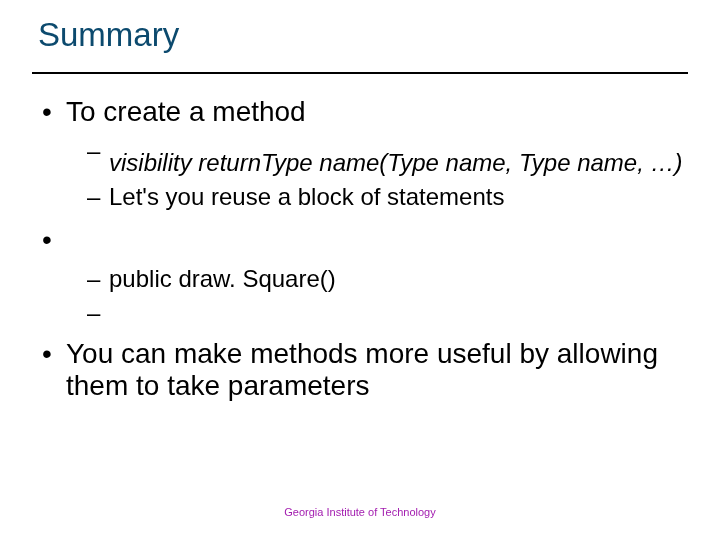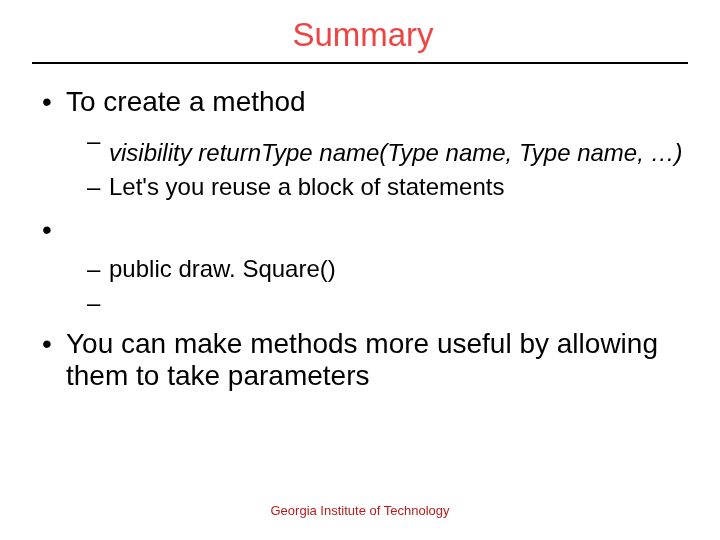--- a/index.html
+++ b/index.html
@@ -11,25 +11,24 @@
     color: #000000;
     position: relative;
     overflow: hidden;
   }
   .slide {
     padding: 16px 32px 0 32px;
   }
   .title {
     font-size: 33px;
     font-weight: 400;
-    color: #ef4444;
+    color: #0c4a6e;
     padding-bottom: 4px;
-    margin-bottom: 18px;
+    margin-bottom: 28px;
     margin-left: 6px;
-    text-align: center;
   }
   .title-underline {
     height: 2px;
     background: #000;
     margin-top: -14px;
     margin-bottom: 22px;
   }
   .bullet-l1 {
     font-size: 28px;
     font-weight: 400;
@@ -55,22 +54,22 @@
   }
   .gap { height: 8px; }
   .gap2 { height: 6px; }
   .italic { font-style: italic; margin-top: 12px; }
   .footer {
     position: absolute;
     bottom: 22px;
     left: 0;
     width: 100%;
     text-align: center;
-    font-size: 13px;
-    color: #b91c1c;
+    font-size: 11px;
+    color: #a21caf;
   }
 </style>
 </head>
 <body>
 
 <div class="slide">
 
   <div class="title">Summary</div>
   <div class="title-underline"></div>
 

